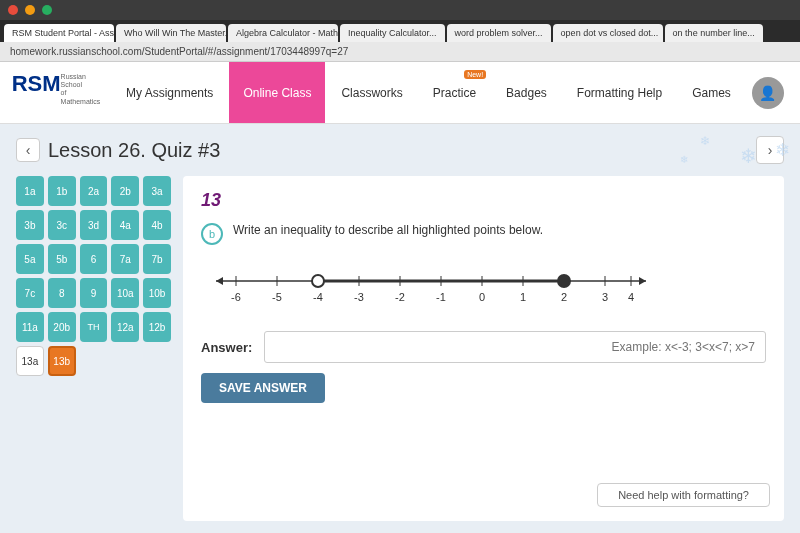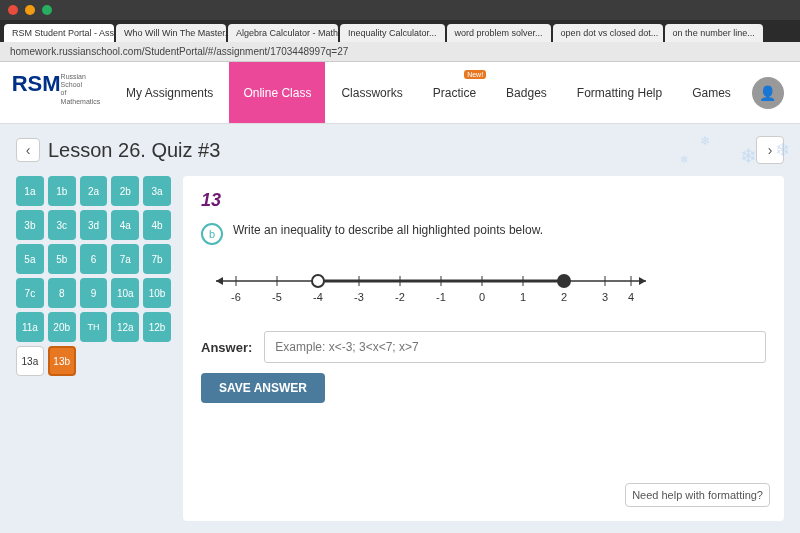--- a/index.html
+++ b/index.html
@@ -277,41 +277,42 @@
     }
     .answer-input {
       flex: 1;
       height: 32px;
       border: 1px solid #ccc;
       border-radius: 3px;
       padding: 0 10px;
       font-size: 12px;
       color: #aaa;
       outline: none;
+      text-align: right;
     }
     .save-answer-btn {
       background: #4a7b9d;
       color: #fff;
       border: none;
       border-radius: 4px;
       padding: 8px 18px;
       font-size: 12px;
       font-weight: bold;
       cursor: pointer;
       text-transform: uppercase;
       align-self: flex-start;
     }
     .help-formatting-btn {
       position: absolute;
       bottom: 14px;
       right: 14px;
       background: #fff;
       border: 1px solid #ccc;
       border-radius: 4px;
-      padding: 5px 6px;
+      padding: 5px 20px;
       font-size: 11px;
       color: #555;
       cursor: pointer;
     }
 
     
     .sf {
       position: absolute;
       color: rgba(180,210,240,0.6);
       font-size: 16px;

